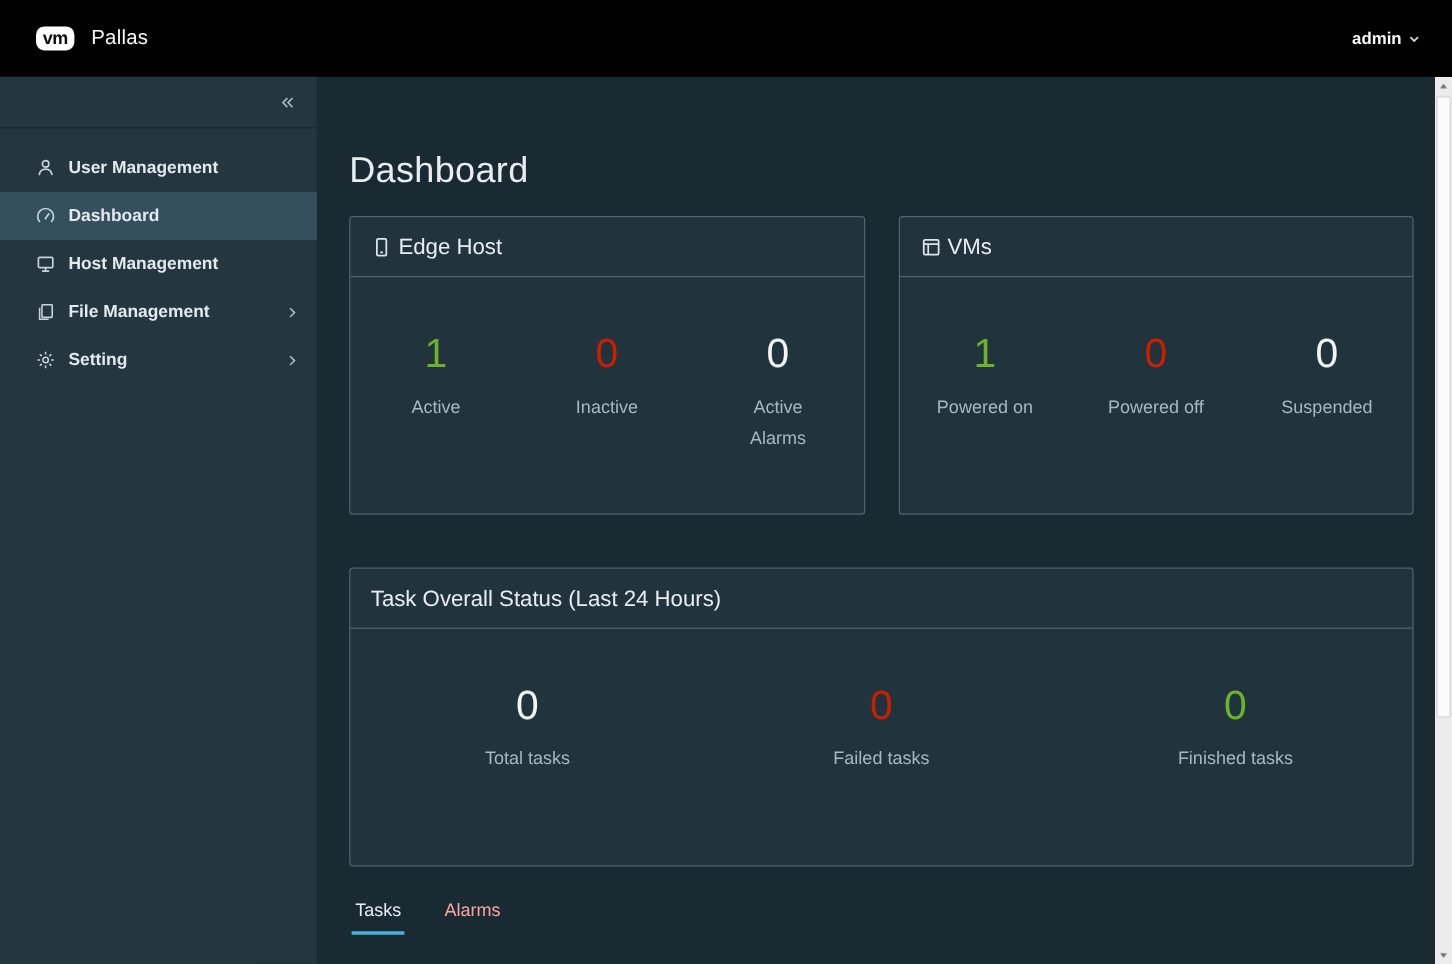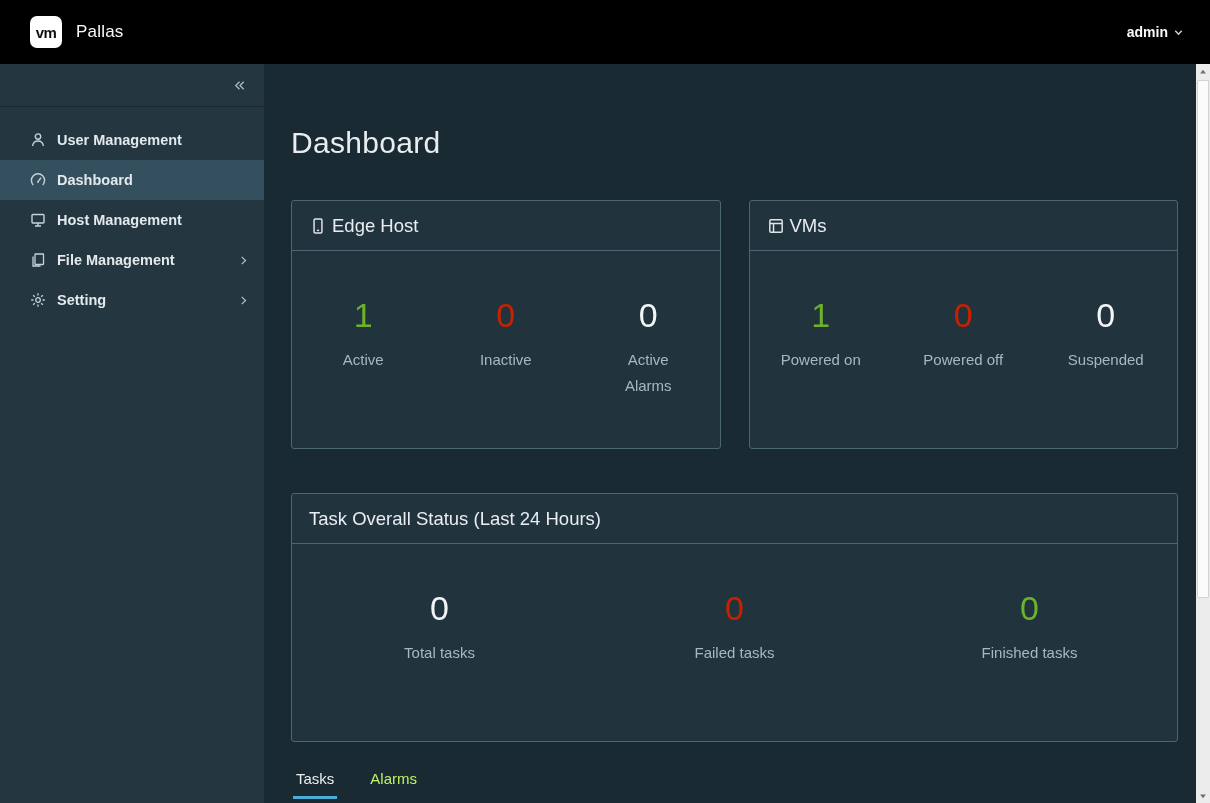--- a/index.html
+++ b/index.html
@@ -1,21 +1,21 @@
 <!DOCTYPE html>
 <html><head>
 <meta charset="utf-8">
 <style>
   * { margin:0; padding:0; box-sizing:border-box; }
   html,body { width:1210px; height:803px; overflow:hidden; }
   body { font-family:"Liberation Sans", sans-serif; background:#192a32; }
 
   
   .header { height:64px; background:#000; display:flex; align-items:center; padding:0 26px 0 30px; }
-  .logo-box { width:32px; height:32px; background:#fff; border-radius:7px; display:flex; align-items:center;
+  .logo-box { width:32px; height:20px; background:#fff; border-radius:7px; display:flex; align-items:center;
               justify-content:center; font-weight:bold; font-size:15px; color:#101010; letter-spacing:-0.5px; cursor:pointer; }
   .product-name { color:#fafafa; font-size:17px; margin-left:14px; letter-spacing:0.2px; }
   .header-spacer { flex:1; }
   .user-menu { color:#fafafa; font-size:14px; font-weight:bold; display:flex; align-items:center; gap:5px; cursor:pointer; }
   .user-menu .caret { display:flex; color:#d0d4d9; }
 
   
   .layout { display:flex; height:798px; }
 
   
@@ -28,37 +28,37 @@
               font-size:14.5px; font-weight:bold; cursor:pointer; }
   .nav-item.active { background:#34505e; }
   .nav-item .nicon { width:16px; height:16px; margin-right:11px; color:#c7d3d9; flex:none; display:flex; }
   .nav-item .chev { margin-left:auto; color:#aebbc3; display:flex; }
   .nav-item svg { width:100%; height:100%; }
 
   
   .main { flex:1; padding:62px 32px 0 27px; overflow:hidden; }
   .page-title { font-size:30px; font-weight:normal; color:#e9edf0; letter-spacing:0.3px; }
 
-  .cards-row { display:flex; gap:28px; margin-top:40px; }
+  .cards-row { display:flex; gap:28px; margin-top:20px; }
   .card { background:#21333c; border:1px solid #4c6672; border-radius:3px; flex:1; }
   .card-header { height:50px; display:flex; align-items:center; padding:0 17px; border-bottom:1px solid #4c6672;
                  color:#e9edf2; font-size:18.5px; }
   .card-header .cicon { width:18px; height:18px; margin-right:5px; display:flex; color:#dfe6ea; }
   .card-header .cicon svg { width:100%; height:100%; }
   .card-body { height:197px; display:flex; padding-top:44px; }
 
   .stat { flex:1; text-align:center; }
   .stat-value { font-size:34px; line-height:40px; }
   .stat-label { margin-top:12px; font-size:15px; color:#a9b7bf; line-height:1.7; }
   .stat-label.narrow { max-width:72px; margin-left:auto; margin-right:auto; }
 
   .task-card { margin-top:44px; }
 
   .tabs { display:flex; gap:30px; margin-top:28px; padding-left:2px; }
-  .tab { font-size:15px; padding:0 3px 9px 3px; color:#bef264; cursor:pointer; }
+  .tab { font-size:15px; padding:0 3px 9px 3px; color:#fca5a5; cursor:pointer; }
   .tab.active { color:#e9edf0; border-bottom:3px solid #49afd9; }
 
   
   .scrollbar { position:fixed; top:64px; right:0; width:14px; height:739px; background:#ececec; }
   .sb-btn { position:absolute; left:0; width:14px; height:15px; background:#ececec; display:flex;
             align-items:center; justify-content:center; cursor:pointer; }
   .sb-btn.up { top:0; }
   .sb-btn.down { bottom:0; }
   .sb-thumb { position:absolute; top:16px; left:1px; width:12px; height:518px; background:#fbfbfb;
               border:1px solid #d2d2d2; border-radius:1px; cursor:pointer; }

